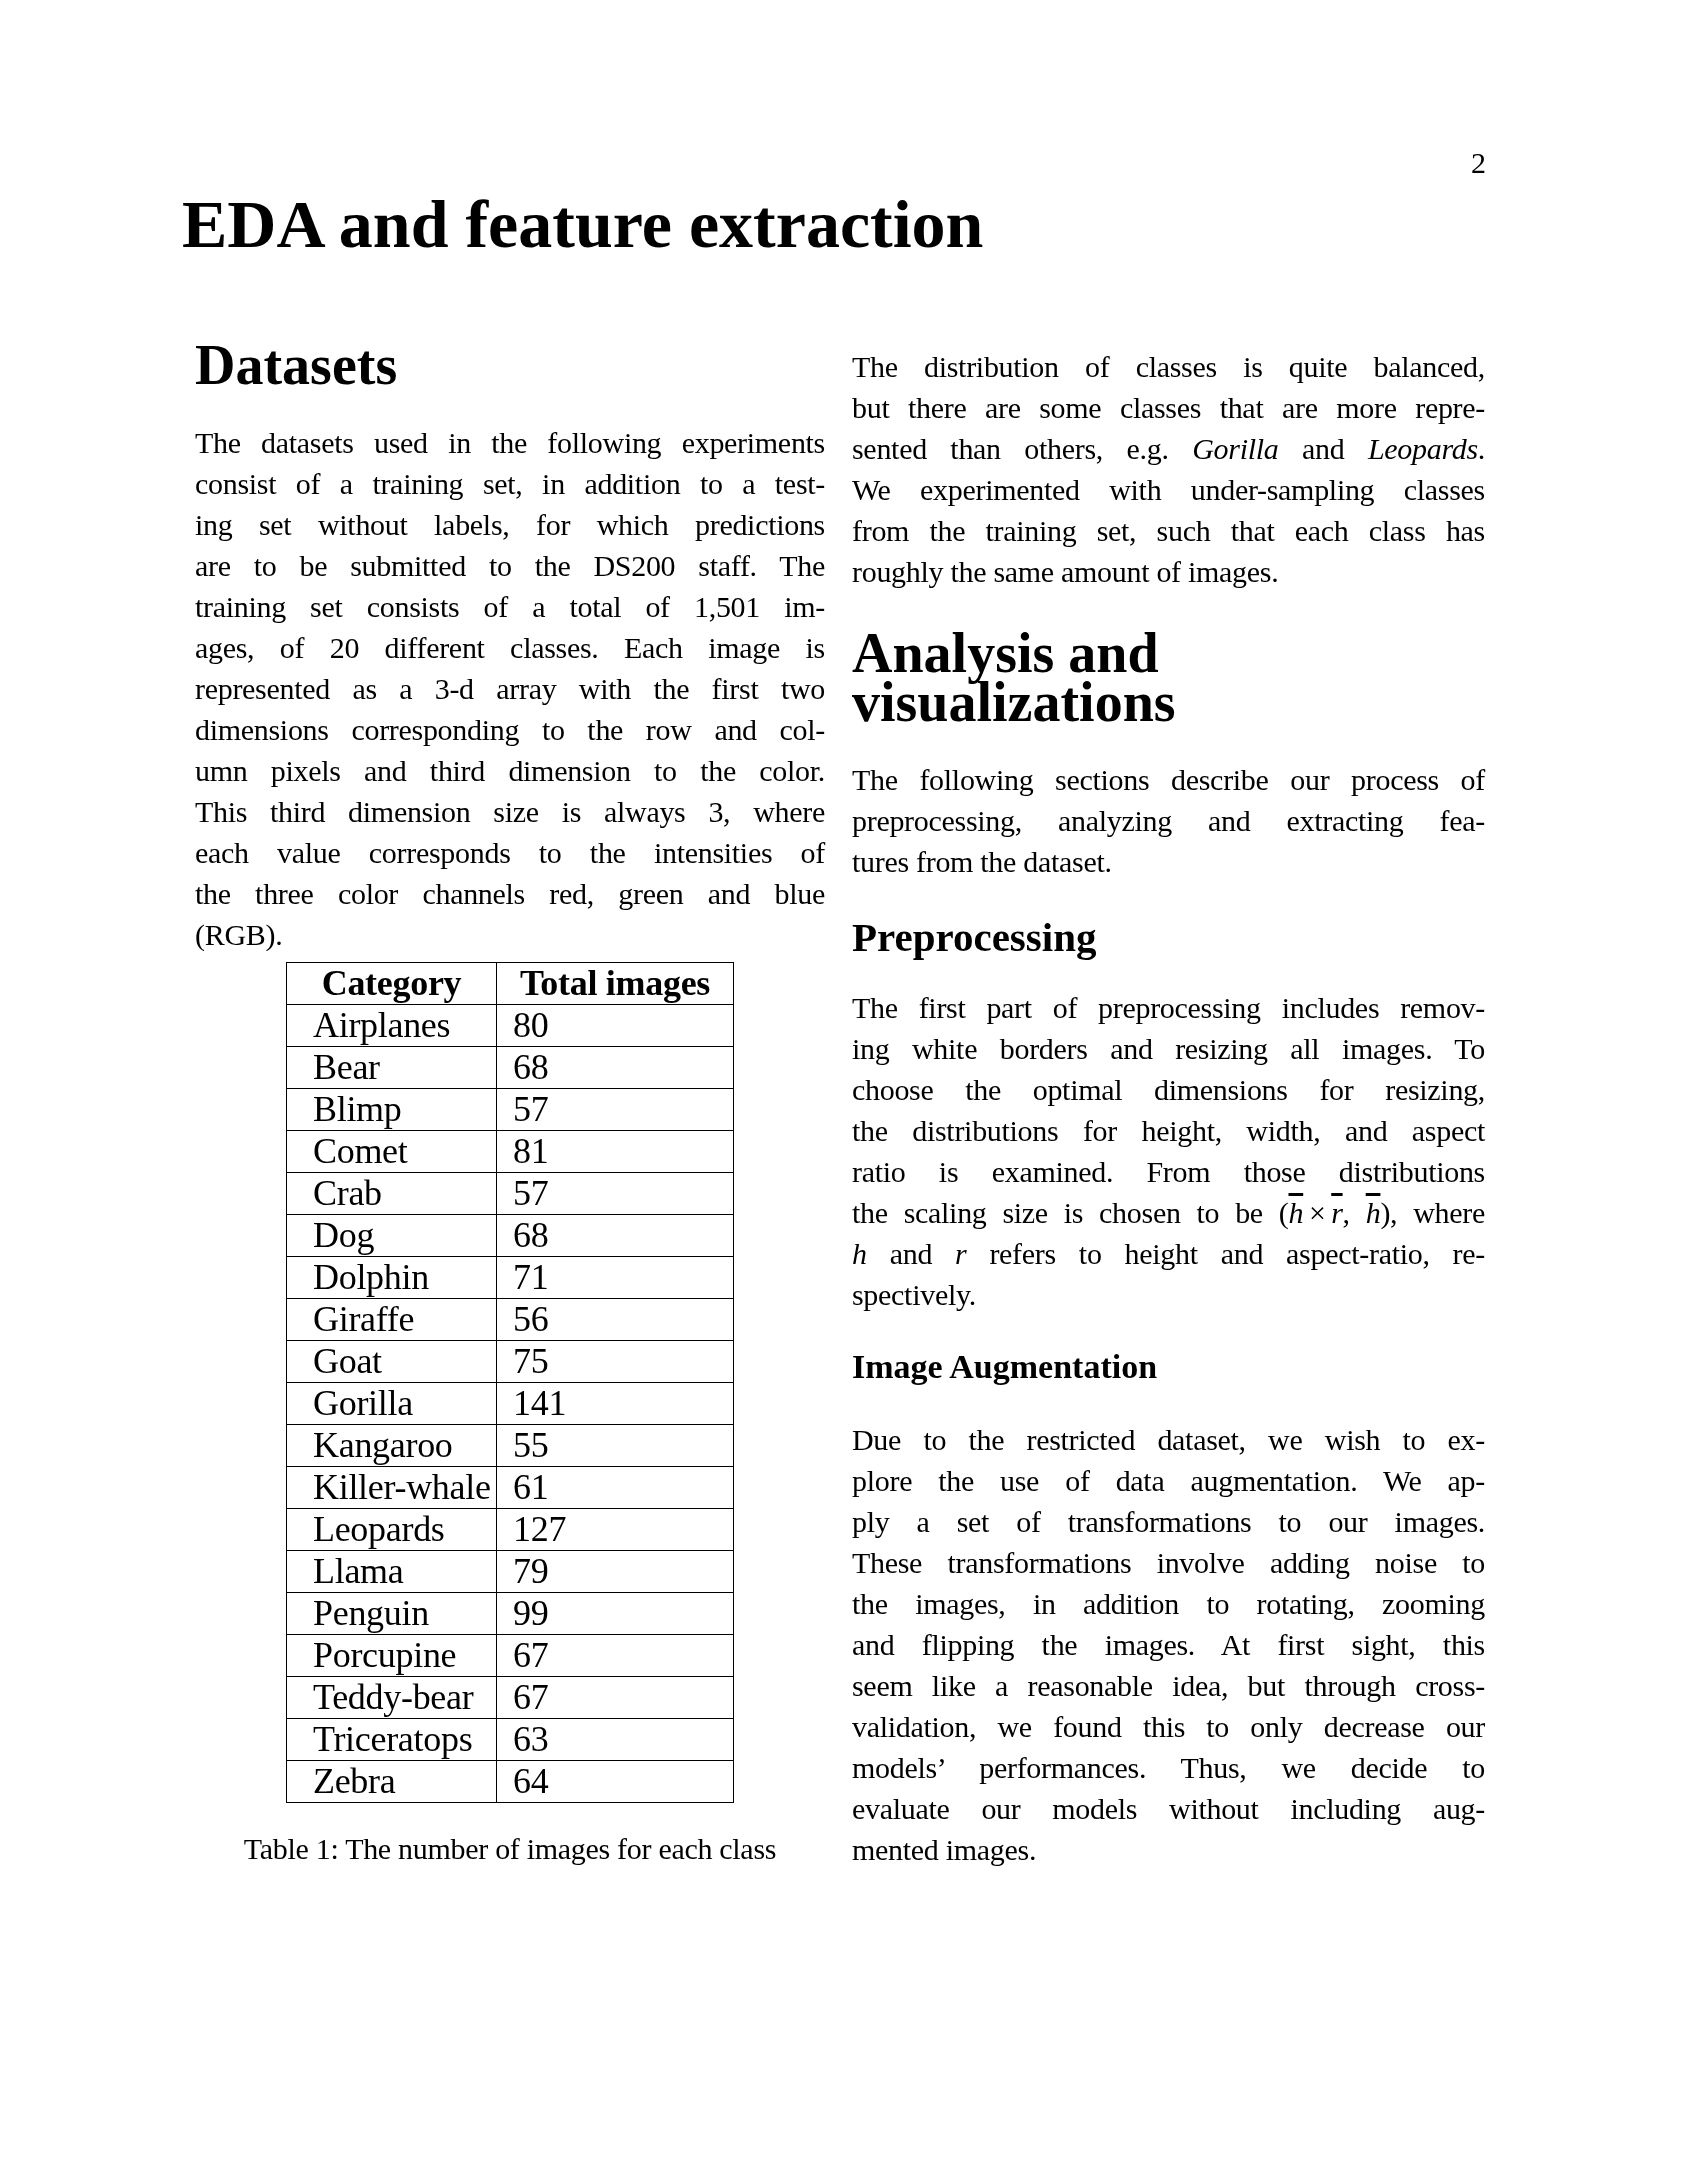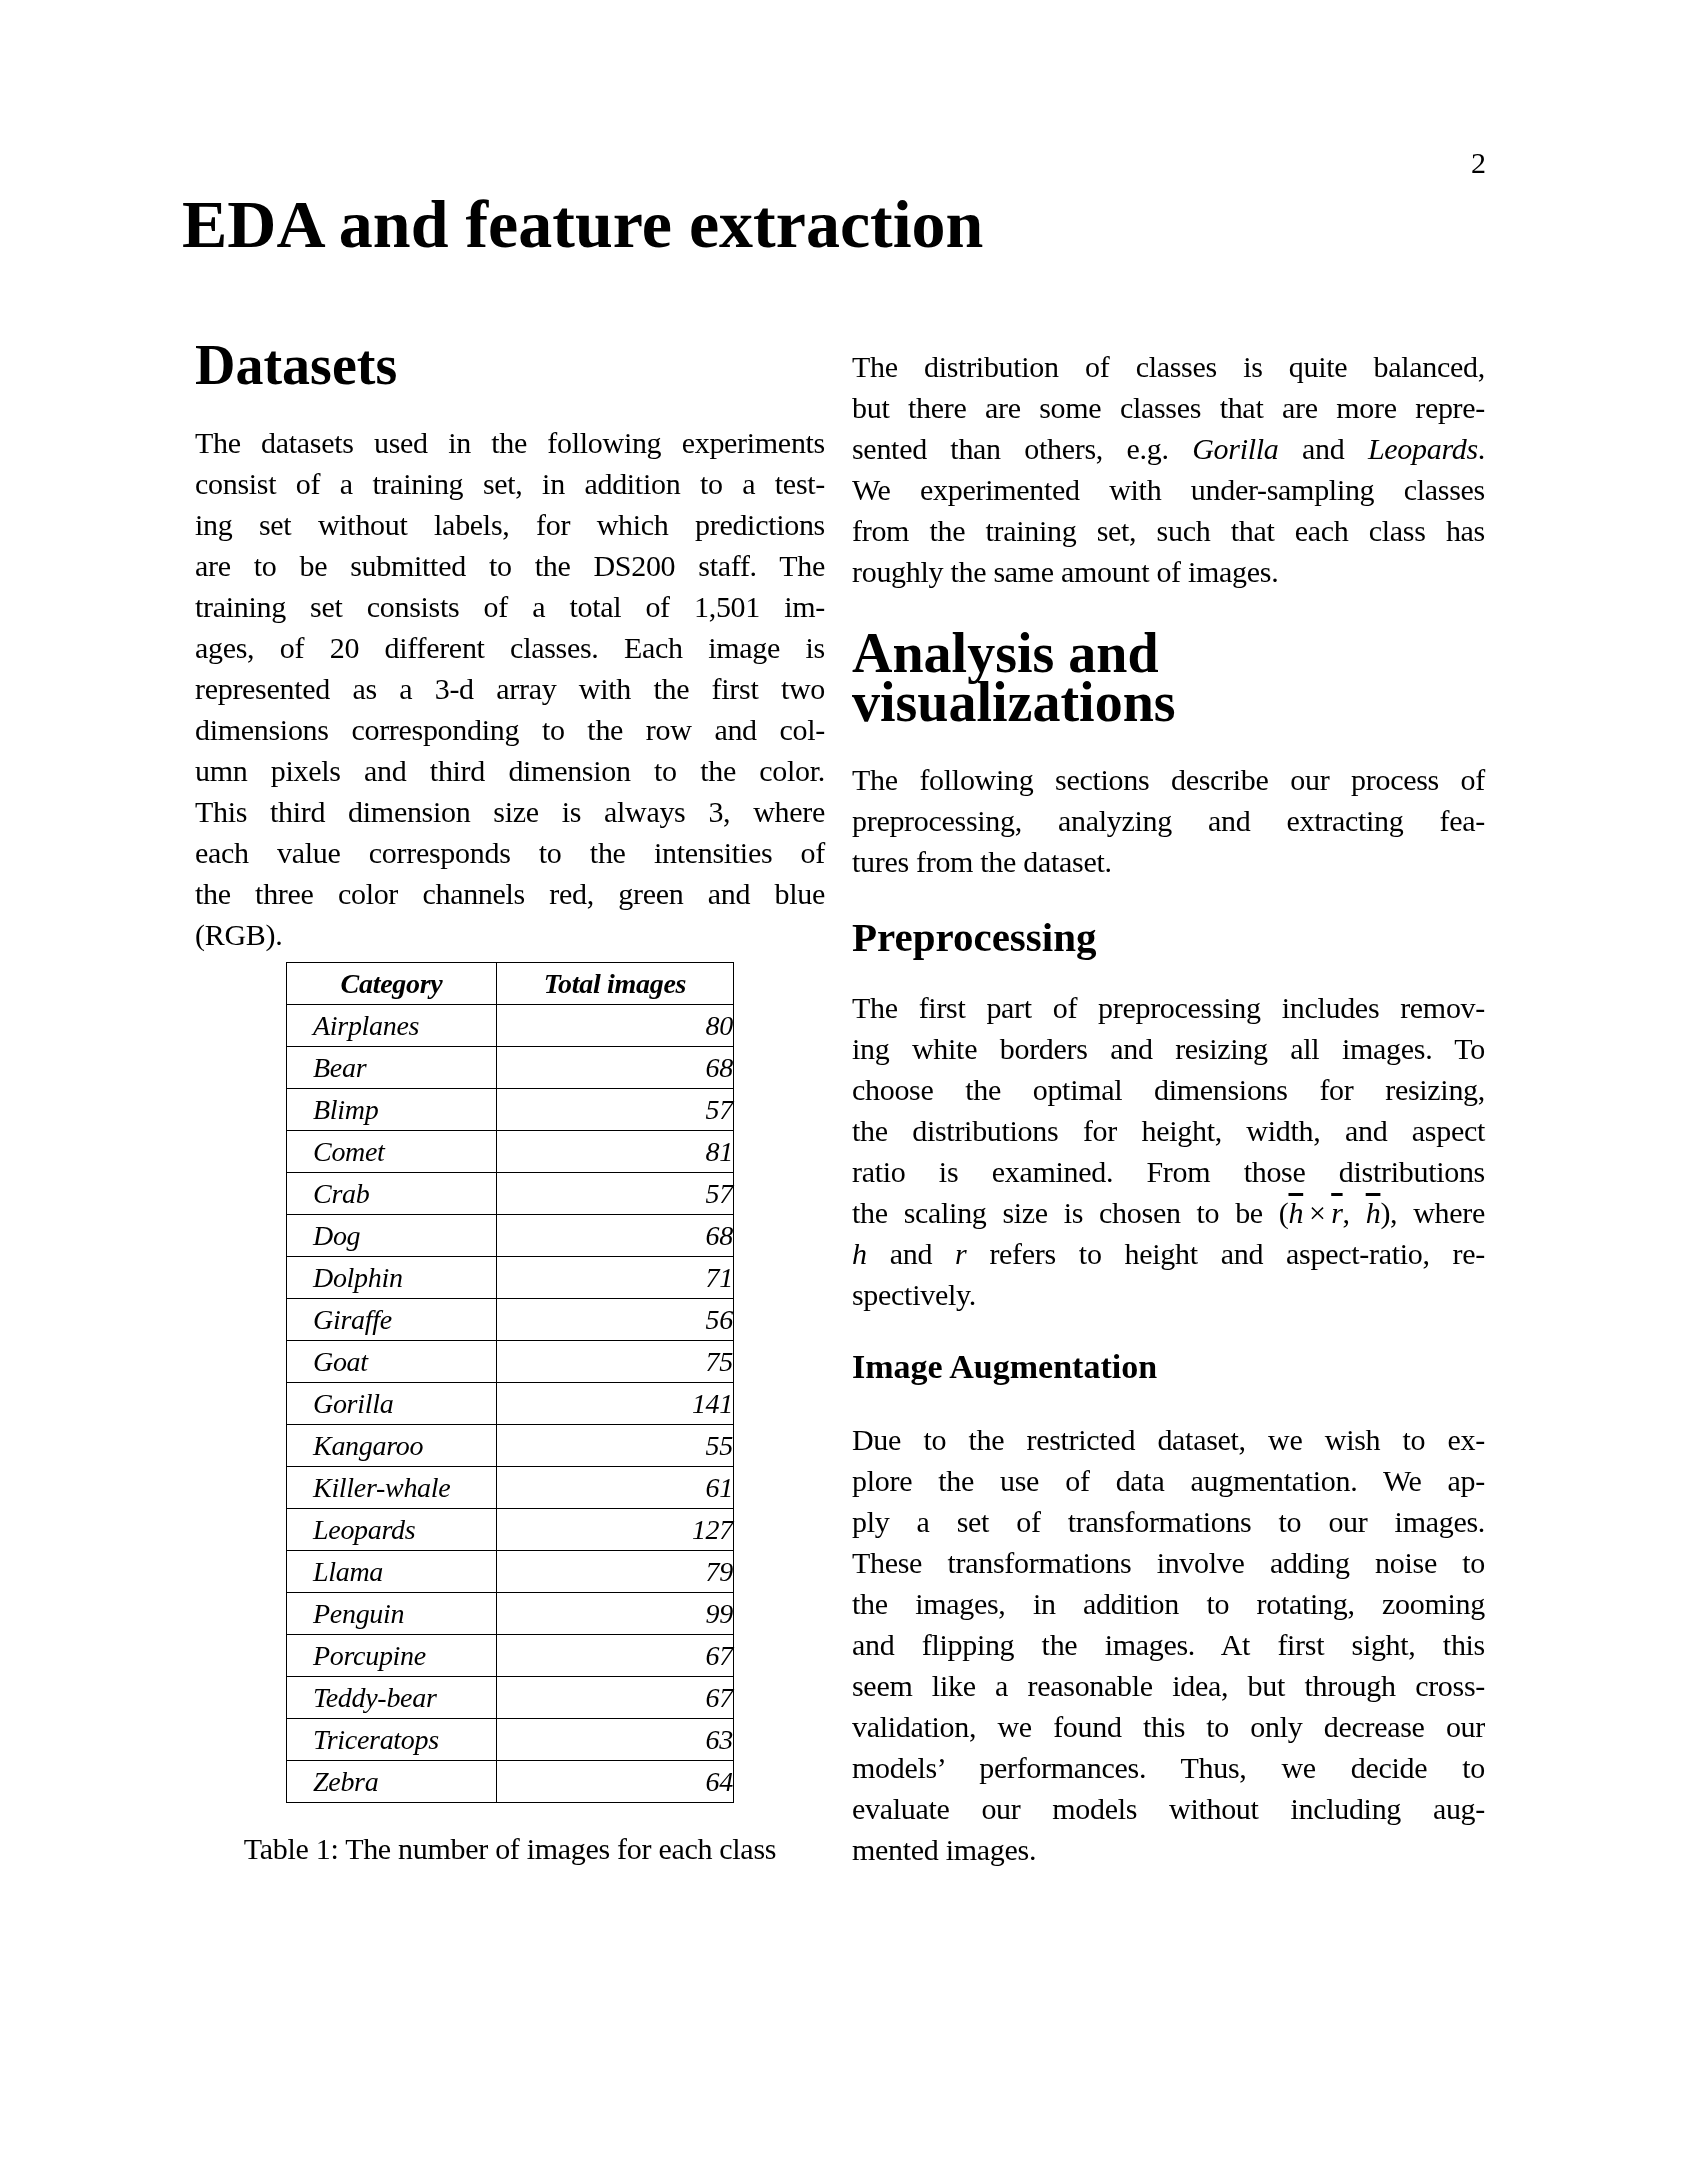--- a/index.html
+++ b/index.html
@@ -60,38 +60,37 @@
   .para .pline.last{text-align-last:left;}
   .rc-pad{padding-top:5.3px;}
   .ov{text-decoration:overline;font-style:italic;}
   i{font-style:italic;}
   .tablewrap{
     margin-top:6.6px;
     display:flex;justify-content:center;
   }
   table.datatable{
     border-collapse:collapse;
-    font-size:28px;
-    font-style:italic;
+    font-size:36px;
   }
   table.datatable th, table.datatable td{
     border:1.3px solid #000;
     height:40px;
     vertical-align:middle;
     padding:0;
   }
   table.datatable th{
     font-weight:bold;
     text-align:center;
     padding:0 20px;
   }
   table.datatable col.c1{width:210px;}
   table.datatable col.c2{width:237px;}
   table.datatable td.cat{padding-left:26px;text-align:left;}
-  table.datatable td.num{padding-left:26px;text-align:right;}
+  table.datatable td.num{padding-left:16px;text-align:left;}
   .caption{
     margin-top:25px;
     text-align:center;
     font-size:30px;
   }
 </style>
 </head>
 <body>
 
 <div class="page">

